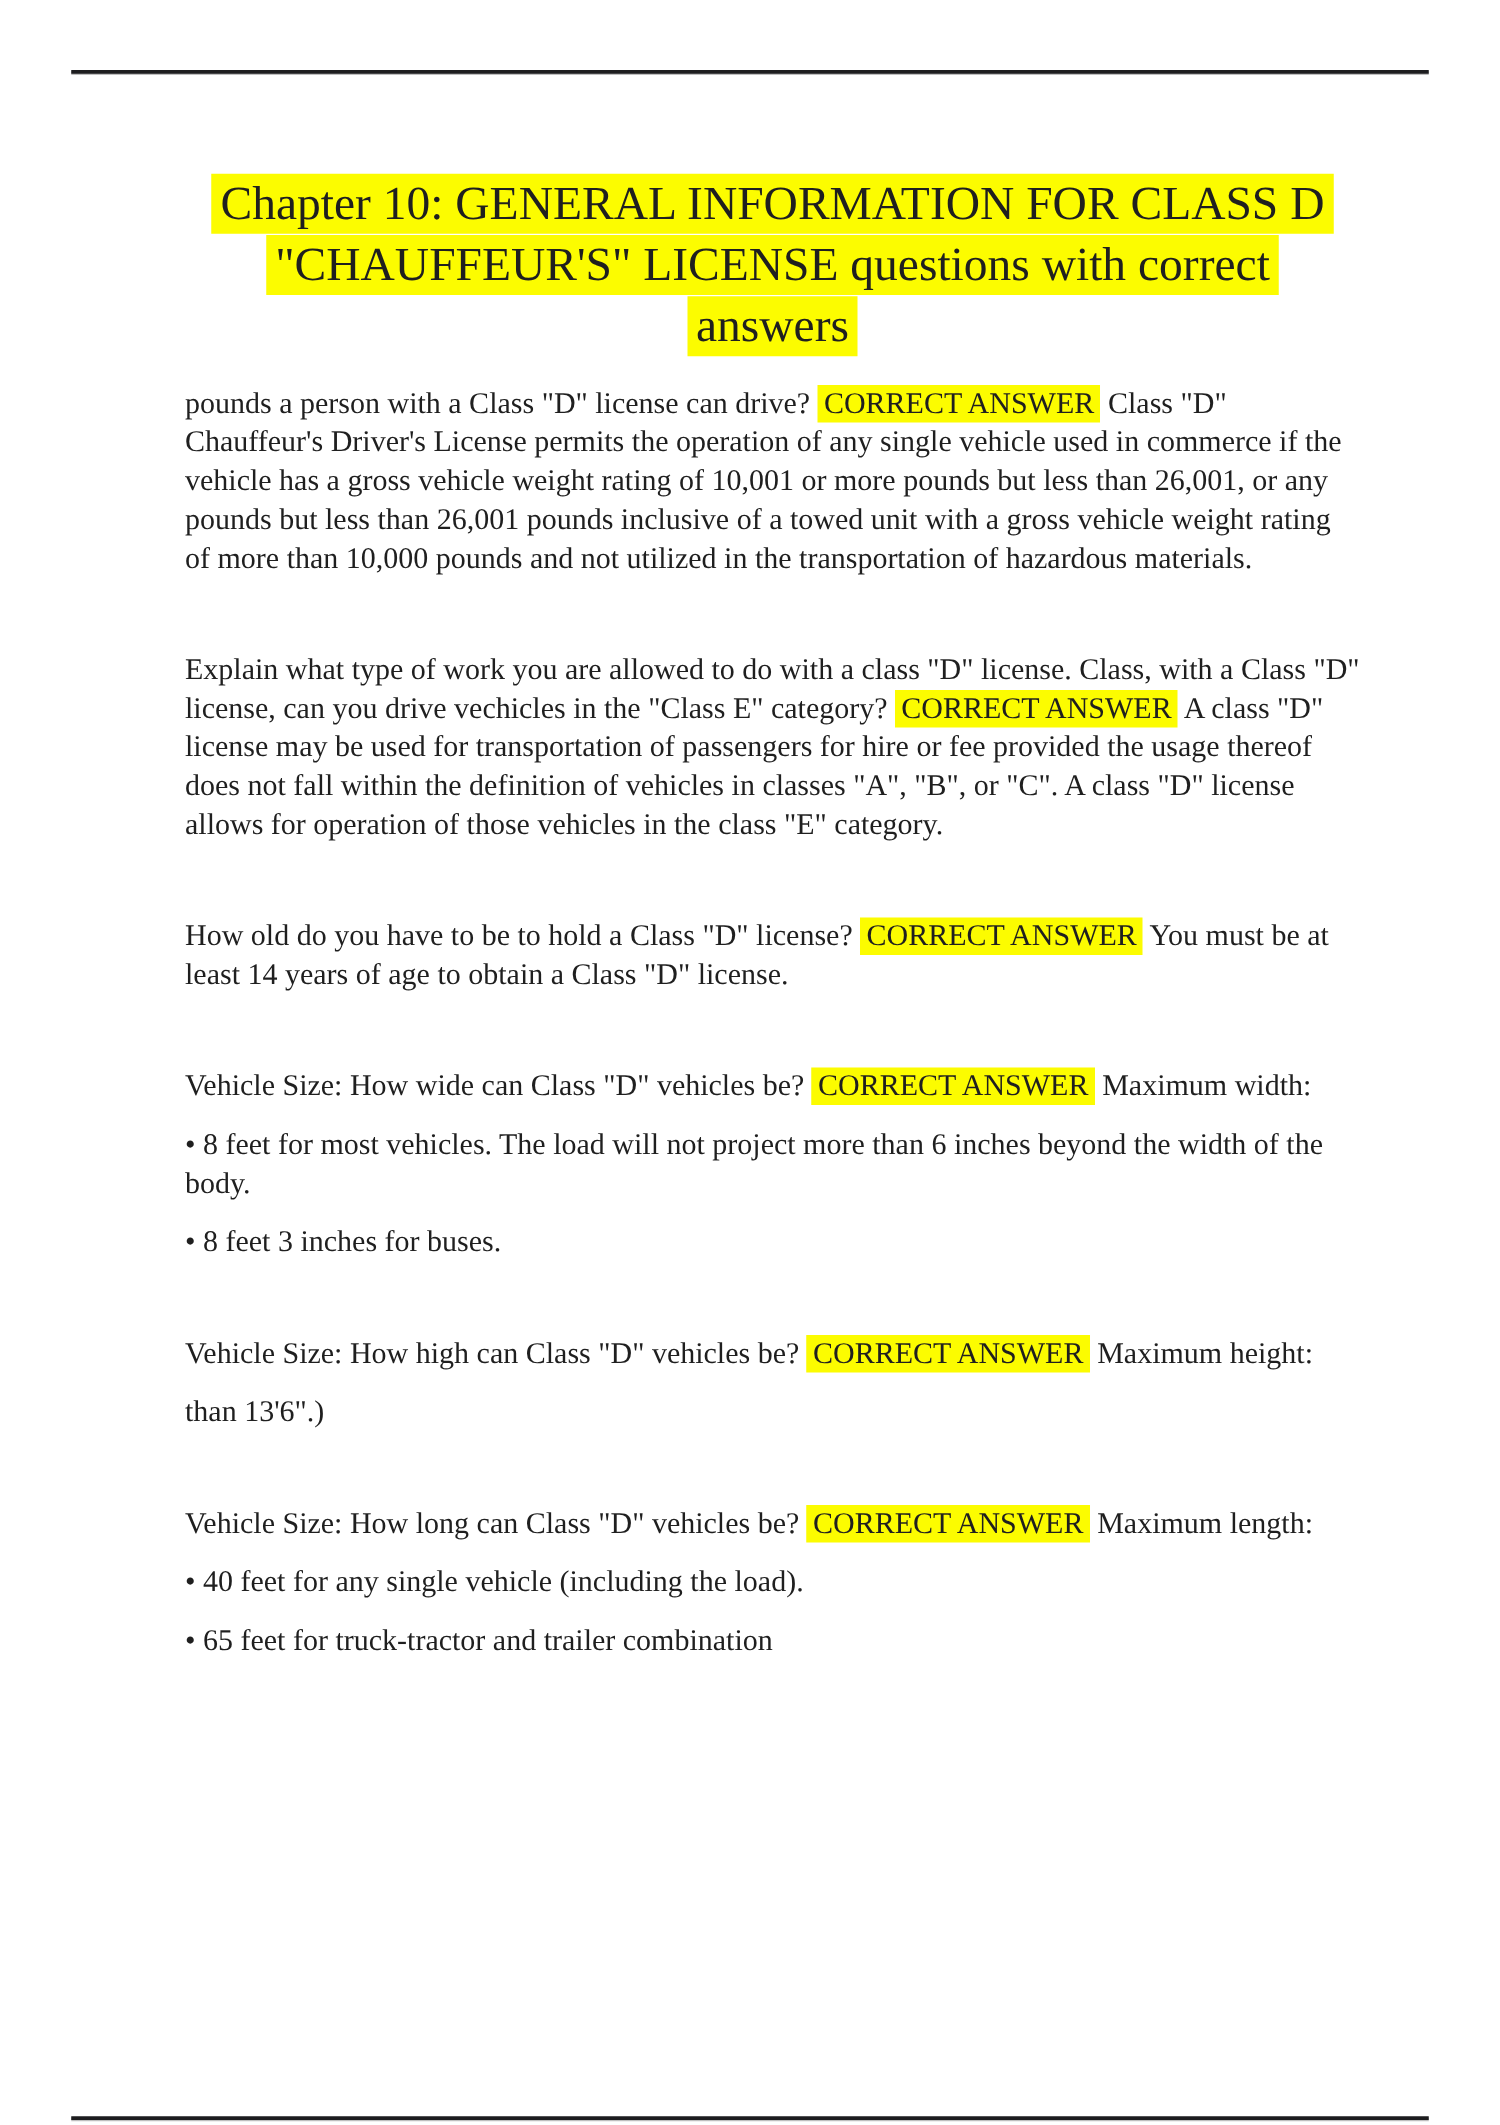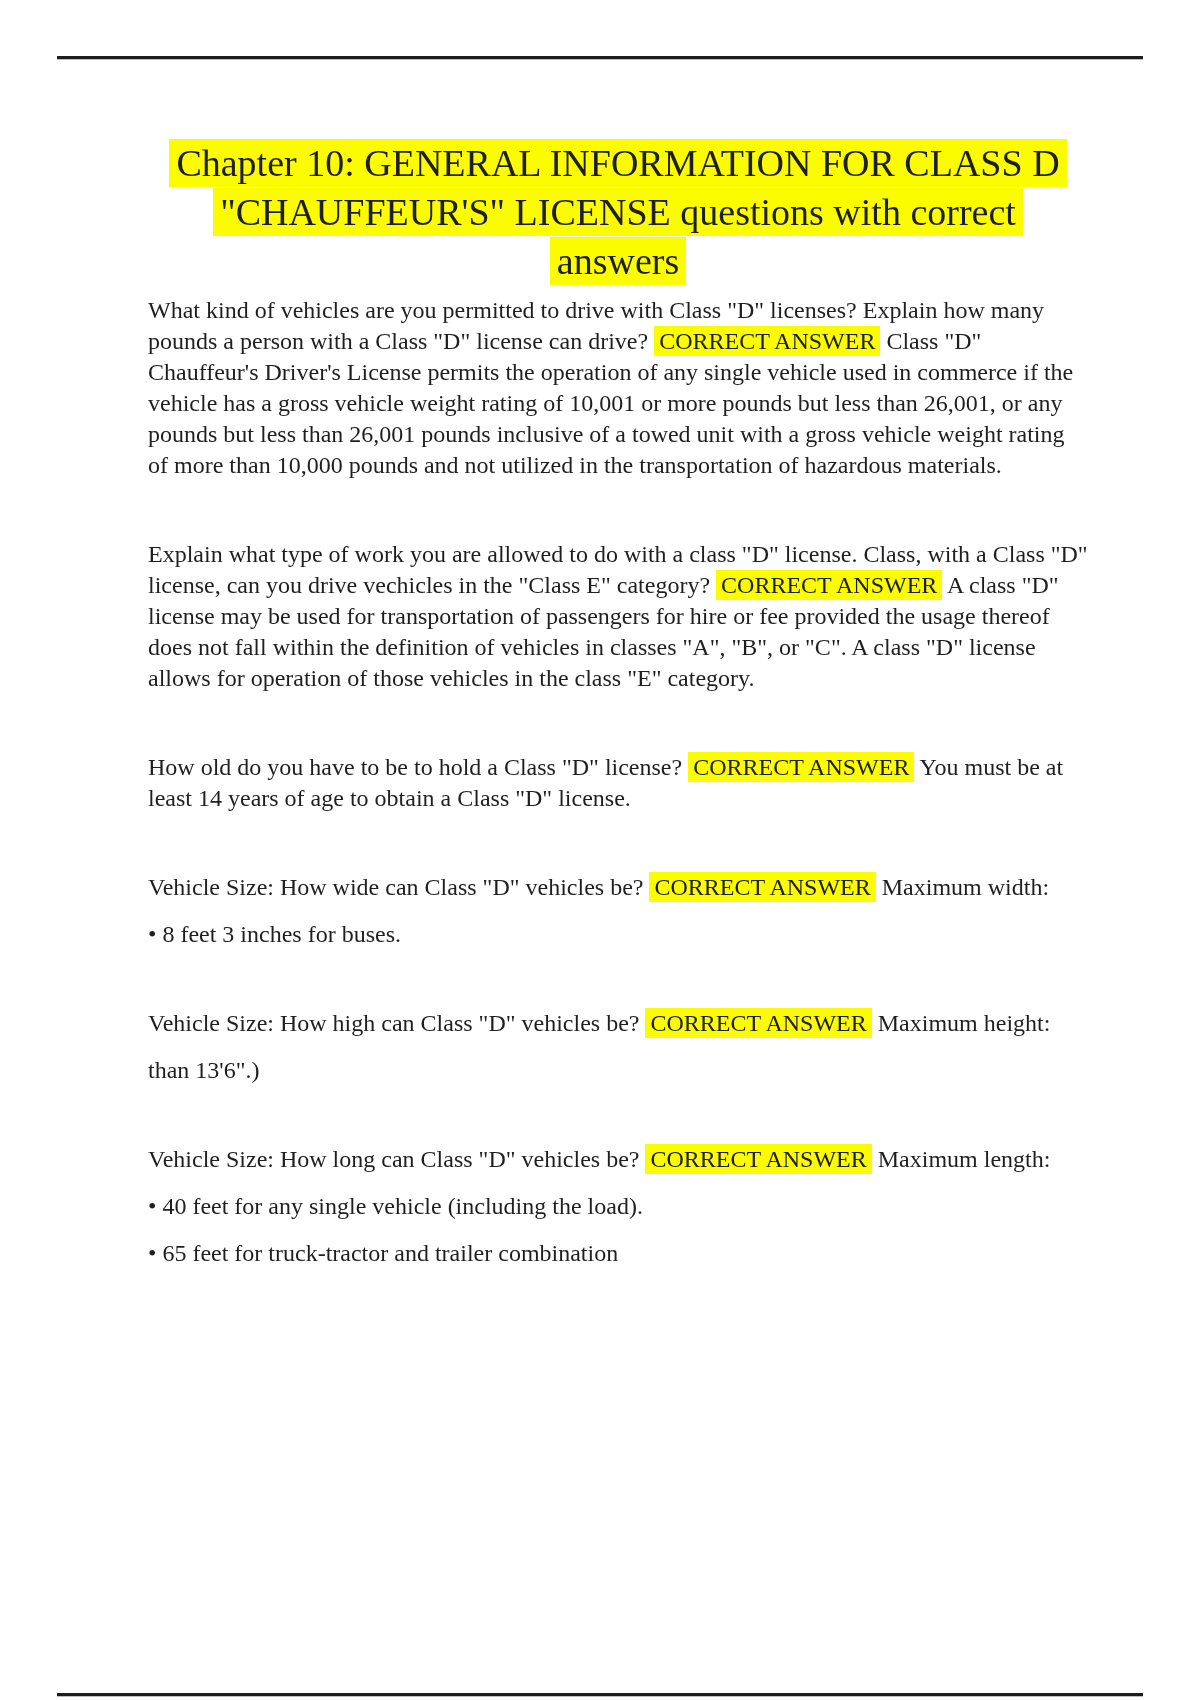--- a/index.html
+++ b/index.html
@@ -22,21 +22,21 @@
   }
   .rule-top { top: 56px; }
   .rule-bottom { top: 1693px; }
   .content {
     position: absolute;
     left: 148px;
     top: 139px;
     width: 940px;
   }
   .doc-title {
-    margin: 0 0 9px 0;
+    margin: 0 0 22px 0;
     font-size: 38px;
     line-height: 49px;
     font-weight: 400;
     text-align: center;
   }
   .title-line { white-space: nowrap; }
   mark.hl {
     background: var(--hl, #fcfc00);
     color: inherit;
     padding: 2px 5px;
@@ -58,21 +58,20 @@
   <div class="rule rule-top"></div>
   <div class="content">
     <h1 class="doc-title">
         <div class="title-line"><mark class="hl">Chapter 10: GENERAL INFORMATION FOR CLASS D</mark></div>
         <div class="title-line"><mark class="hl">"CHAUFFEUR'S" LICENSE questions with correct</mark></div>
         <div class="title-line"><mark class="hl">answers</mark></div>
       </h1>
     <main>
         <section class="qa">
           <div class="para">
-            <div class="line">What kind of vehicles are you permitted to drive with Class "D" licenses? Explain how many</div>
             <div class="line">pounds a person with a Class "D" license can drive? <mark class="hl">CORRECT ANSWER</mark> Class "D"</div>
             <div class="line">Chauffeur's Driver's License permits the operation of any single vehicle used in commerce if the</div>
             <div class="line">vehicle has a gross vehicle weight rating of 10,001 or more pounds but less than 26,001, or any</div>
             <div class="line">pounds but less than 26,001 pounds inclusive of a towed unit with a gross vehicle weight rating</div>
             <div class="line">of more than 10,000 pounds and not utilized in the transportation of hazardous materials.</div>
           </div>
         </section>
         <section class="qa">
           <div class="para">
             <div class="line">Explain what type of work you are allowed to do with a class "D" license. Class, with a Class "D"</div>
@@ -84,20 +83,24 @@
         </section>
         <section class="qa">
           <div class="para">
             <div class="line">How old do you have to be to hold a Class "D" license? <mark class="hl">CORRECT ANSWER</mark> You must be at</div>
             <div class="line">least 14 years of age to obtain a Class "D" license.</div>
           </div>
         </section>
         <section class="qa">
           <div class="para">
             <div class="line">Vehicle Size: How wide can Class "D" vehicles be? <mark class="hl">CORRECT ANSWER</mark> Maximum width:</div>
+          </div>
+          <div class="bullet">
+            <div class="line">• 8 feet for most vehicles. The load will not project more than 6 inches beyond the width of the</div>
+            <div class="line">body.</div>
           </div>
           <div class="bullet">
             <div class="line">• 8 feet 3 inches for buses.</div>
           </div>
         </section>
         <section class="qa">
           <div class="para">
             <div class="line">Vehicle Size: How high can Class "D" vehicles be? <mark class="hl">CORRECT ANSWER</mark> Maximum height:</div>
           </div>
           <div class="bullet">

